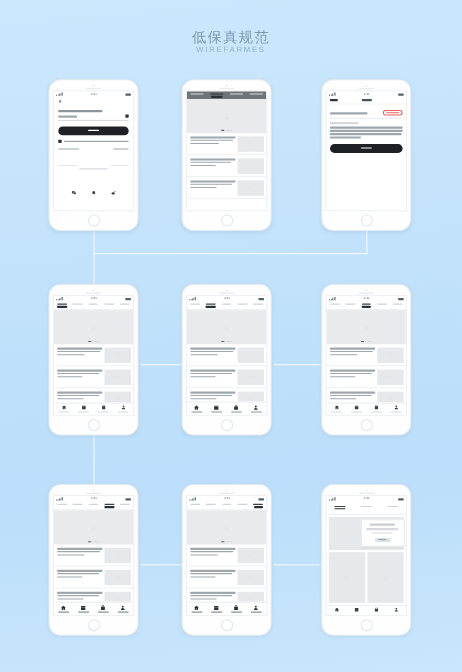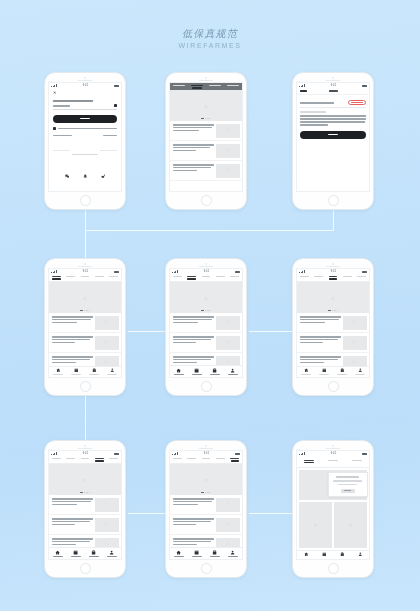--- a/index.html
+++ b/index.html
@@ -6,21 +6,21 @@
   html,body { width:420px; height:611px; overflow:hidden; }
   body {
     font-family:"Liberation Sans", sans-serif;
     background:linear-gradient(175deg,#cbe7fc 0%,#c2e2fb 40%,#bcdefa 70%,#c8e6fc 100%);
     position:relative;
   }
   #board { position:absolute; inset:0; }
 
   
   .title-wrap { position:absolute; left:0; right:0; top:28px; text-align:center; }
-  .title-cn { font-size:10px; color:#7a9ab2; letter-spacing:1.2px; line-height:12px;font-style:italic; }
+  .title-cn { font-size:13px; color:#7a9ab2; letter-spacing:1.2px; line-height:12px; }
   .title-en { font-size:7px; color:#8fb0c6; letter-spacing:1.6px; line-height:11px; }
 
   
   .conn { position:absolute; background:#f2fafe; }
   .conn.h { height:1.4px; }
   .conn.v { width:1.4px; }
 
   
   .phone {
     position:absolute; width:82px; height:138px;

